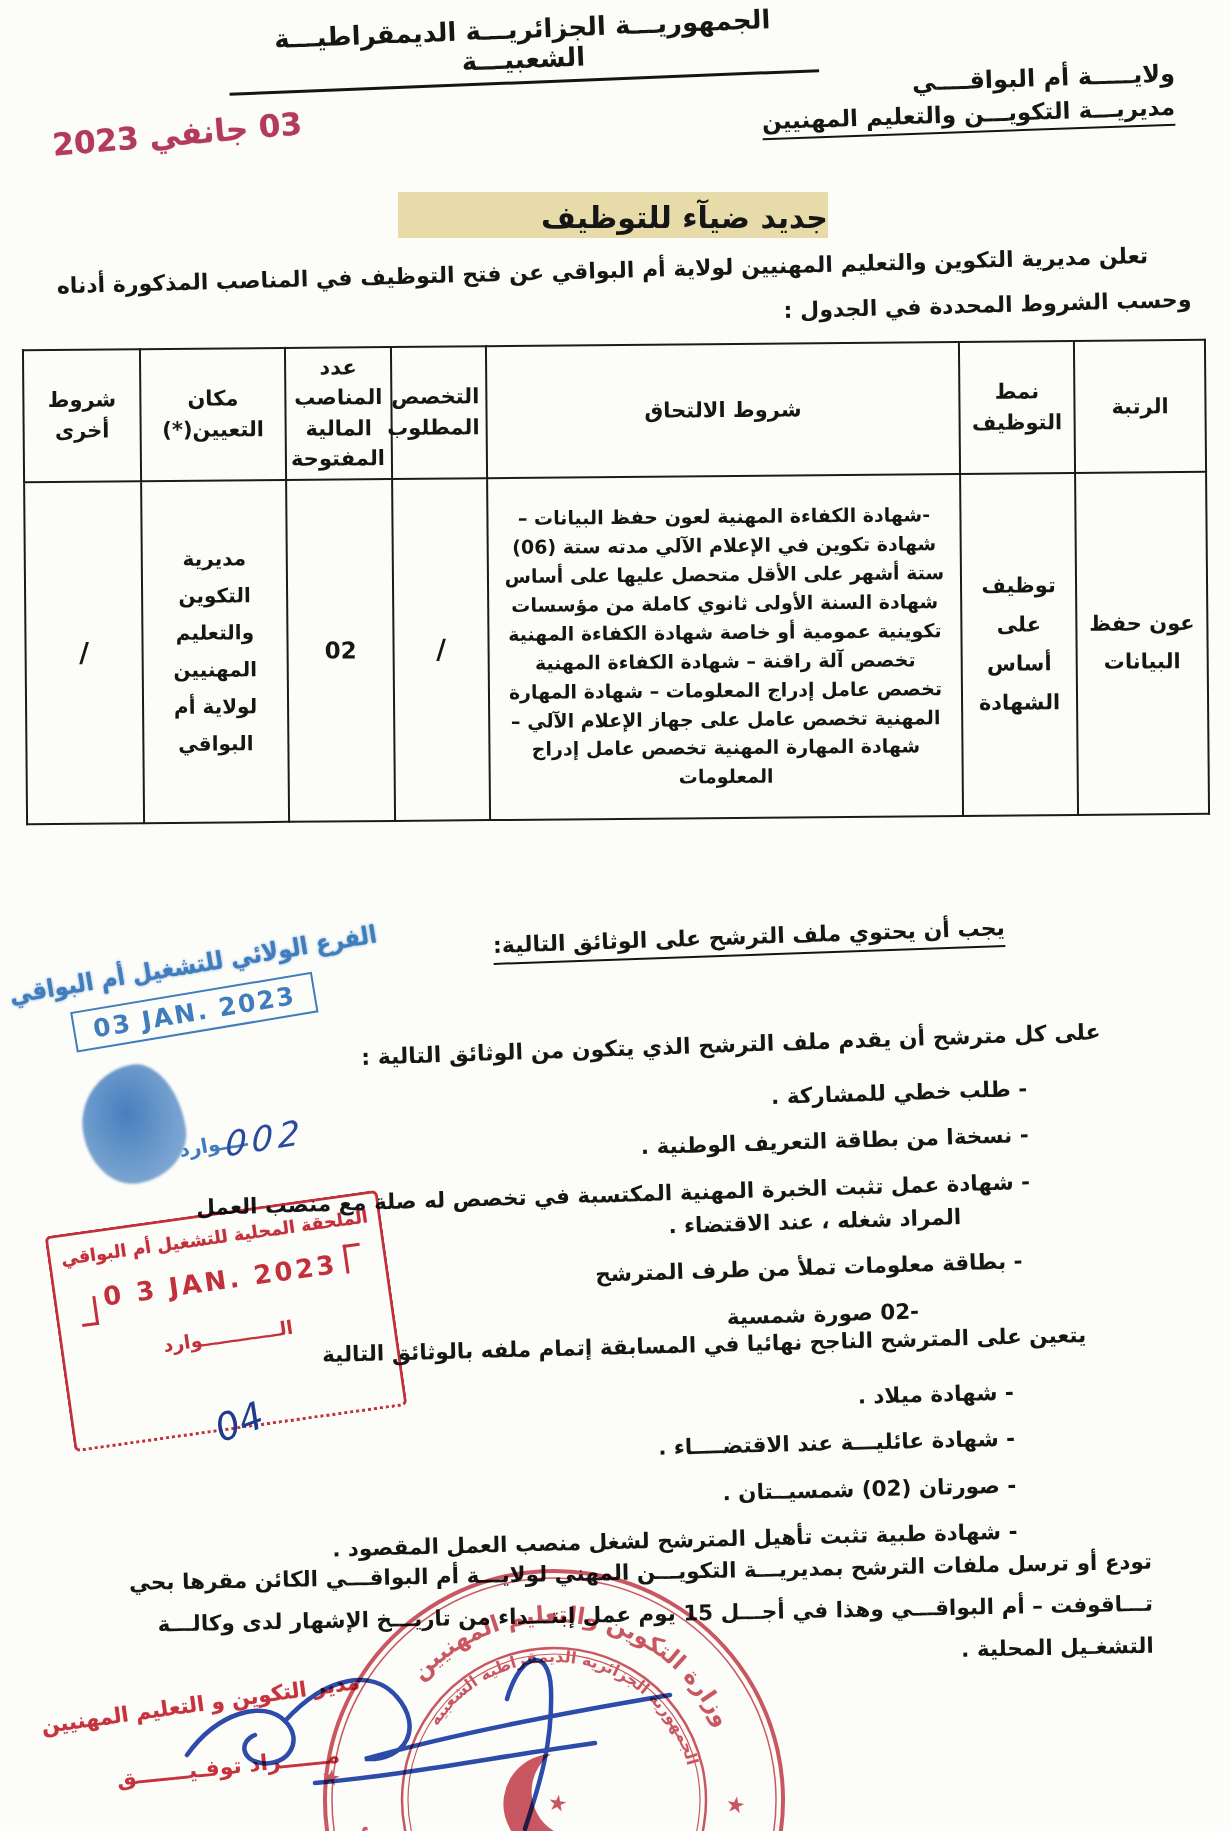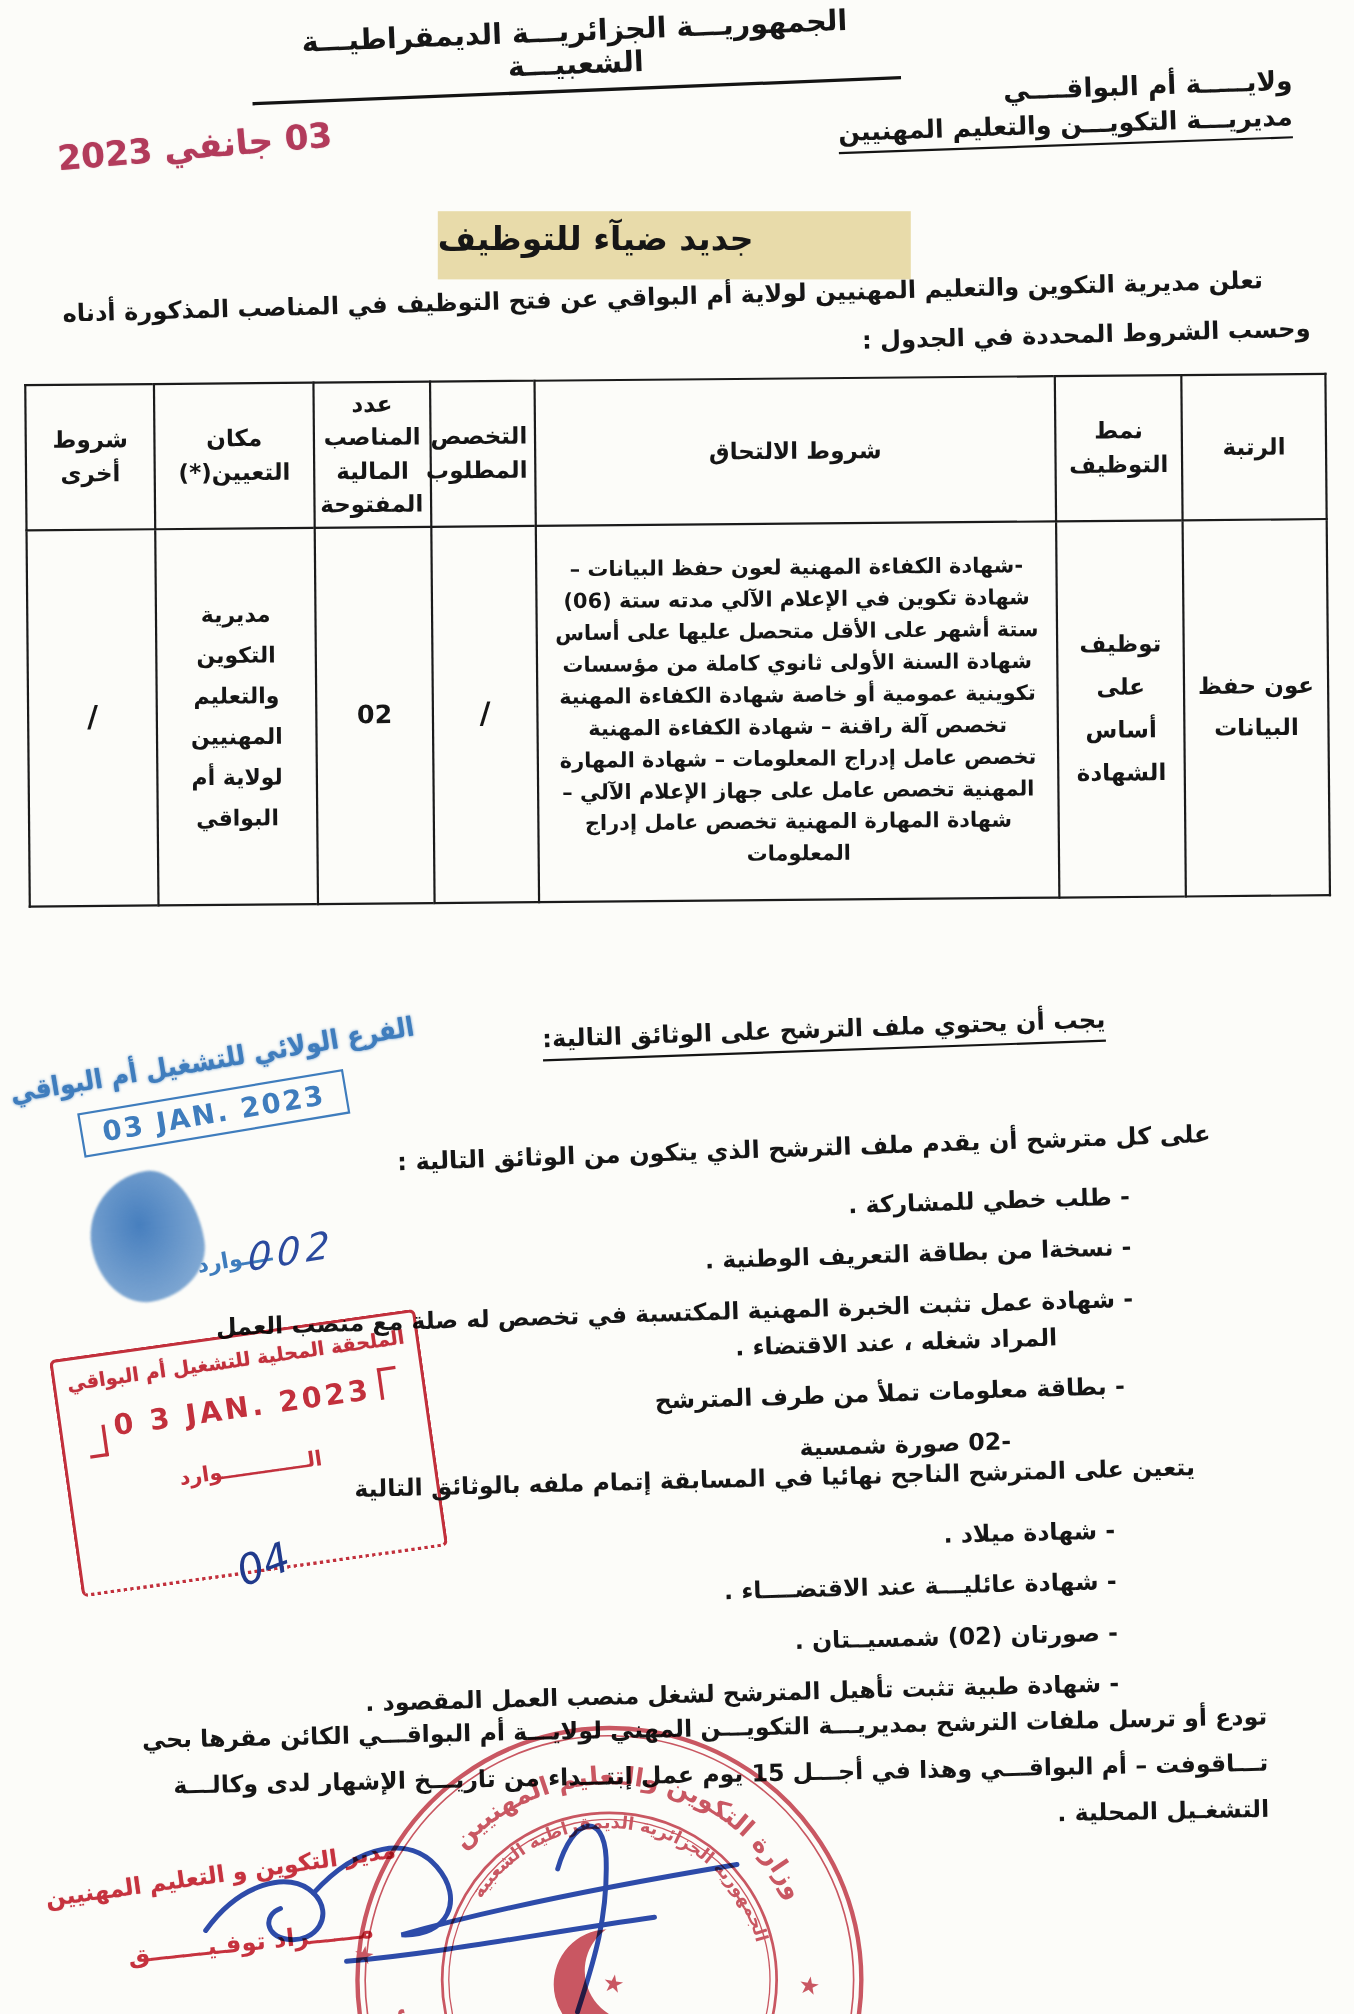--- a/index.html
+++ b/index.html
@@ -9,21 +9,21 @@
 
   
   .republic{top:14px;left:228px;width:590px;text-align:center;font-size:26px;font-weight:700;
             transform:rotate(-2.3deg);}
   .republic .u{display:inline-block;border-bottom:3px solid #141414;padding-bottom:7px;}
   .wilaya{top:64px;right:56px;font-size:24px;font-weight:700;transform:rotate(-2deg);}
   .directorate{top:101px;right:56px;font-size:23px;font-weight:700;transform:rotate(-2deg);}
   .directorate .u{display:inline-block;border-bottom:2.5px solid #141414;padding-bottom:4px;}
   .date-red{top:116px;left:52px;font-size:31px;font-weight:700;color:#b23b5b;
             transform:rotate(-5deg);letter-spacing:1px;text-shadow:0 0 1px rgba(178,59,91,.55);}
-  .banner{top:192px;left:398px;width:430px;height:62px;background:#e8dbaa;text-align:left;
+  .banner{top:192px;left:398px;width:430px;height:46px;background:#e8dbaa;text-align:right;
           font-size:30px;font-weight:700;line-height:52px;}
   .intro{top:252px;right:40px;left:26px;font-size:22px;font-weight:700;text-align:right;
          transform:rotate(-1.6deg);line-height:1.7;}
   .intro .l1{text-indent:42px;white-space:nowrap;}
   .intro .l2{margin-top:8px;}
 
   
   .jobs{top:344px;left:24px;width:1182px;border-collapse:collapse;transform:rotate(-0.5deg);
         table-layout:fixed;direction:rtl;position:absolute;background:transparent;}
   .jobs th,.jobs td{border:2.5px solid #1b1b1b;text-align:center;vertical-align:middle;

